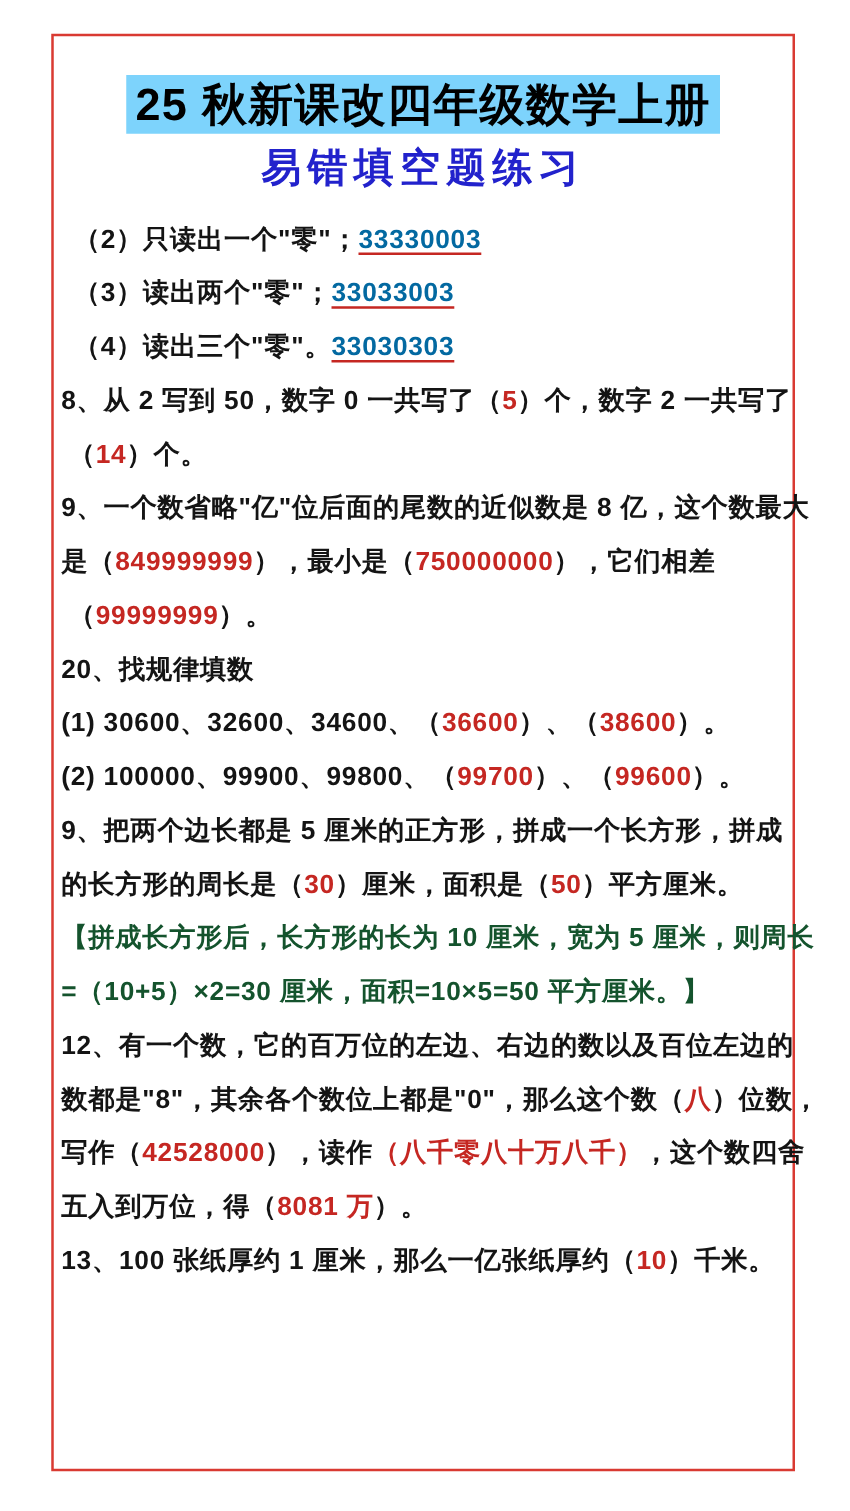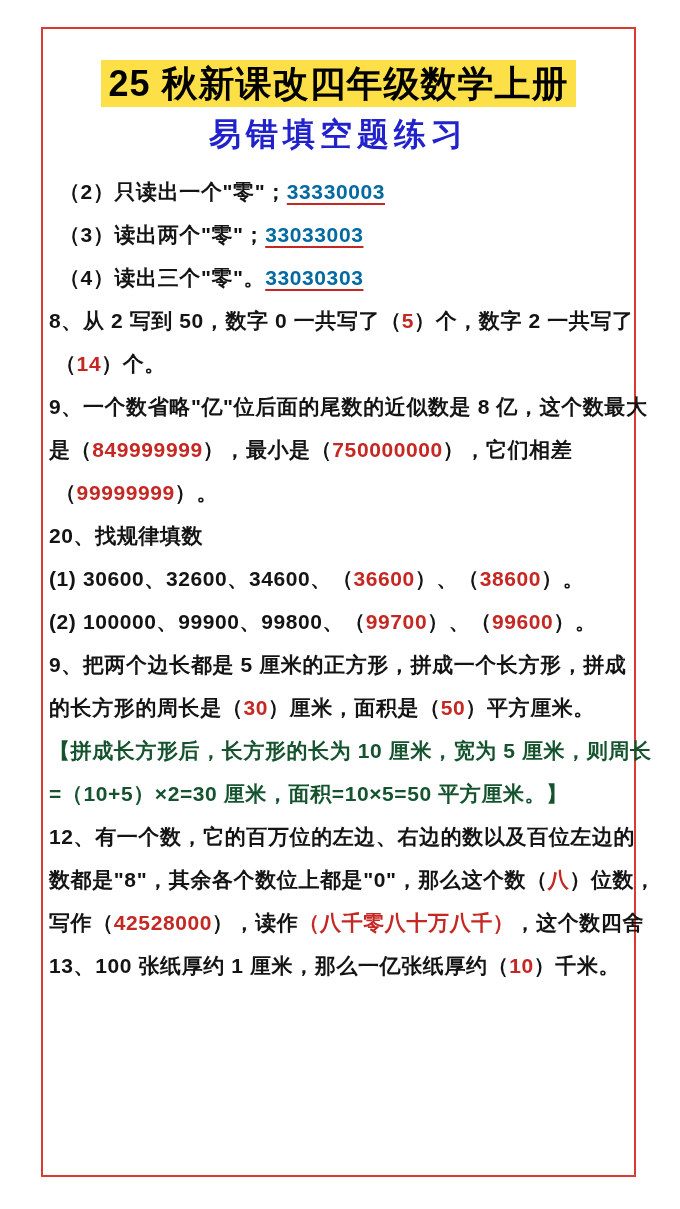--- a/index.html
+++ b/index.html
@@ -20,21 +20,21 @@
     border: 2px solid #d93a32;
     box-sizing: border-box;
     background: #ffffff;
   }
   .title-block {
     text-align: center;
     margin-top: 31px;
   }
   .main-title {
     display: inline-block;
-    background: #fde047;
+    background: #7dd3fc;
     color: #000000;
     font-size: 36px;
     font-weight: bold;
     line-height: 47px;
     padding: 0 7px;
     letter-spacing: 1px;
   }
   .subtitle {
     text-align: center;
     color: #2222cc;
@@ -87,15 +87,16 @@
       <div class="line"><span class="seg-black">20、找规律填数</span></div>
       <div class="line"><span class="seg-black">(1) 30600、32600、34600、（</span><span class="seg-red">36600</span><span class="seg-black">）、（</span><span class="seg-red">38600</span><span class="seg-black">）。</span></div>
       <div class="line"><span class="seg-black">(2) 100000、99900、99800、（</span><span class="seg-red">99700</span><span class="seg-black">）、（</span><span class="seg-red">99600</span><span class="seg-black">）。</span></div>
       <div class="line"><span class="seg-black">9、把两个边长都是 5 厘米的正方形，拼成一个长方形，拼成</span></div>
       <div class="line"><span class="seg-black">的长方形的周长是（</span><span class="seg-red">30</span><span class="seg-black">）厘米，面积是（</span><span class="seg-red">50</span><span class="seg-black">）平方厘米。</span></div>
       <div class="line"><span class="seg-blue">【拼成长方形后，长方形的长为 10 厘米，宽为 5 厘米，则周长</span></div>
       <div class="line"><span class="seg-blue">=（10+5）×2=30 厘米，面积=10×5=50 平方厘米。】</span></div>
       <div class="line"><span class="seg-black">12、有一个数，它的百万位的左边、右边的数以及百位左边的</span></div>
       <div class="line"><span class="seg-black">数都是"8"，其余各个数位上都是"0"，那么这个数（</span><span class="seg-red">八</span><span class="seg-black">）位数，</span></div>
       <div class="line"><span class="seg-black">写作（</span><span class="seg-red">42528000</span><span class="seg-black">），读作</span><span class="seg-red">（八千零八十万八千）</span><span class="seg-black">，这个数四舍</span></div>
+      <div class="line"><span class="seg-black">五入到万位，得（</span><span class="seg-red">8081 万</span><span class="seg-black">）。</span></div>
       <div class="line"><span class="seg-black">13、100 张纸厚约 1 厘米，那么一亿张纸厚约（</span><span class="seg-red">10</span><span class="seg-black">）千米。</span></div>
     </div>
 </div>
 
 </body></html>

